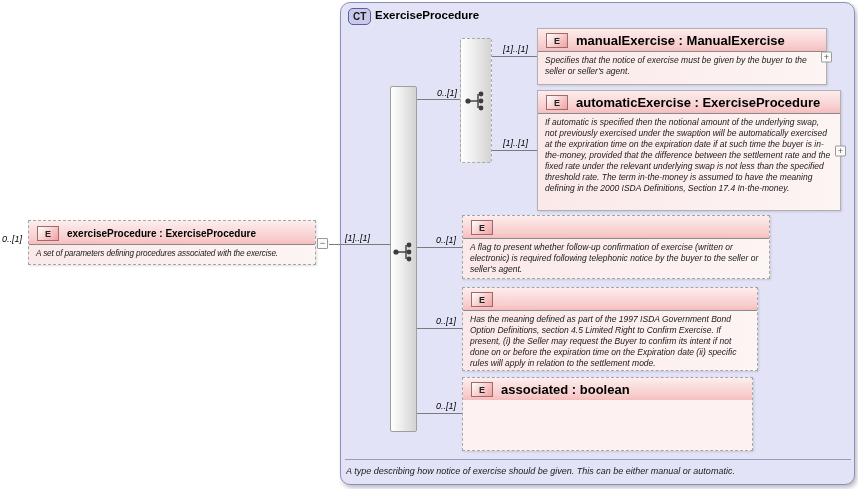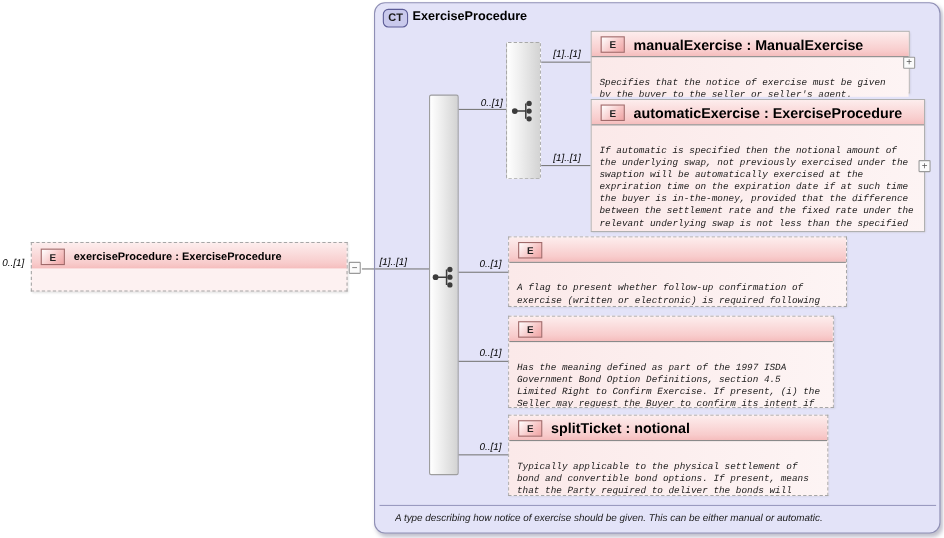--- a/index.html
+++ b/index.html
@@ -8,21 +8,21 @@
 
   
   .ct-box{position:absolute;left:340px;top:2px;width:515px;height:483px;
           background:#e3e3f8;border:1px solid #8f8fb5;border-radius:10px;
           box-shadow:2px 3px 4px rgba(110,110,140,.45);box-sizing:border-box;}
   .ct-badge{position:absolute;left:7px;top:5px;padding:0 4px;height:15px;line-height:15px;
             background:#c9c9ec;border:1.5px solid #5c5c96;border-radius:5px;
             font-size:10px;font-weight:bold;color:#1a1a1a;}
   .ct-title{position:absolute;left:34px;top:6px;font-size:11.5px;font-weight:bold;color:#000;}
   .ct-footer-sep{position:absolute;left:4px;bottom:24px;width:506px;height:1px;background:#9a9ac0;}
-  .ct-footer{position:absolute;left:18px;bottom:8px;width:500px;
+  .ct-footer{position:absolute;left:5px;bottom:8px;width:500px;
              font-style:italic;font-size:9px;color:#1a1a1a;white-space:nowrap;overflow:hidden;}
 
   
   .compositor{position:absolute;box-sizing:border-box;
               background:linear-gradient(90deg,#ffffff 0%,#ececec 45%,#d3d3d3 100%);
               border:1px solid #9e9e9e;border-radius:2px;
               display:flex;align-items:center;justify-content:center;}
   .compositor.dashed{border-style:dashed;border-color:#a8a8a8;}
   .comp-icon{position:absolute;left:50%;transform:translate(-50%,-50%);}
 
@@ -36,21 +36,21 @@
            box-shadow:1px 1px 2px rgba(0,0,0,.12);}
   .element.dashed{border:1px dashed #a6a6a6;}
   .el-header{display:flex;align-items:center;gap:8px;padding:4px 8px 3px 8px;flex:0 0 auto;
              background:linear-gradient(180deg,#fdeDED 0%,#f8cccc 78%,#f5bdbd 100%);}
   .e-badge{flex:0 0 auto;width:20px;height:13px;display:flex;align-items:center;justify-content:center;
            font-size:9px;font-weight:bold;color:#222;border:1px solid #a06a6a;
            background:linear-gradient(135deg,#ffffff 0%,#f7c5c5 60%,#efa3a3 100%);}
   .el-title{font-size:13px;font-weight:bold;color:#000;white-space:nowrap;overflow:hidden;}
   .el-annot{flex:1 1 auto;border-top:1px solid #8a8a8a;
             background:linear-gradient(90deg,#fbe9e9 0%,#fdf4f4 100%);
-            padding:18px 7px;font-style:italic;font-size:8.5px;line-height:11px;color:#1a1a1a;overflow:hidden;font-family:Liberation Mono, monospace;}
+            padding:3px 7px;font-style:italic;font-size:8.5px;line-height:11px;color:#1a1a1a;overflow:hidden;}
   .el-annot.oneline{white-space:nowrap;font-size:8.2px;letter-spacing:-0.15px;}
 
   
   .pm-btn{position:absolute;width:11px;height:11px;box-sizing:border-box;
           background:#fbfbfb;border:1px solid #9a9a9a;border-radius:1px;
           display:flex;align-items:center;justify-content:center;
           font-size:9px;line-height:9px;color:#555;cursor:pointer;}
   .pm-expand{right:-6px;top:50%;transform:translateY(-50%);}
 </style>
 </head>
@@ -58,20 +58,21 @@
 
 <div class="stage">
 
   <span class="card" style="left:2px;top:234px;">0..[1]</span>
 
   <div class="element dashed" style="left:28px;top:220px;width:288px;height:45px;">
     <div class="el-header" style="padding-top:5px;">
       <span class="e-badge">E</span>
       <span class="el-title" style="font-size:10px;">exerciseProcedure : ExerciseProcedure</span>
     </div>
+    <div class="el-annot oneline">A set of parameters defining procedures associated with the exercise.</div>
   </div>
 
   <div class="pm-btn" style="left:317px;top:238px;">
     <span>−</span>
   </div>
 
   <div class="hline" style="left:329px;top:244px;width:13px;"></div>
 
   <div class="ct-box">
     <span class="ct-badge">CT</span>
@@ -155,18 +156,17 @@
   <div class="element dashed" style="left:462px;top:287px;width:296px;height:84px;">
     <div class="el-header">
       <span class="e-badge">E</span>
     </div>
     <div class="el-annot">Has the meaning defined as part of the 1997 ISDA Government Bond Option Definitions, section 4.5 Limited Right to Confirm Exercise. If present, (i) the Seller may request the Buyer to confirm its intent if not done on or before the expiration time on the Expiration date (ii) specific rules will apply in relation to the settlement mode.</div>
   </div>
 
   <div class="element dashed" style="left:462px;top:377px;width:291px;height:74px;">
     <div class="el-header">
       <span class="e-badge">E</span>
-      <span class="el-title">splitTicket : notional</span>
+      <span class="el-title">associated : boolean</span>
     </div>
-    <div class="el-annot">Typically applicable to the physical settlement of bond and convertible bond options. If present, means that the Party required to deliver the bonds will divide those to be delivered as notifying party desires to facilitate delivery obligations.</div>
   </div>
 
 </div>
 
 </body></html>

